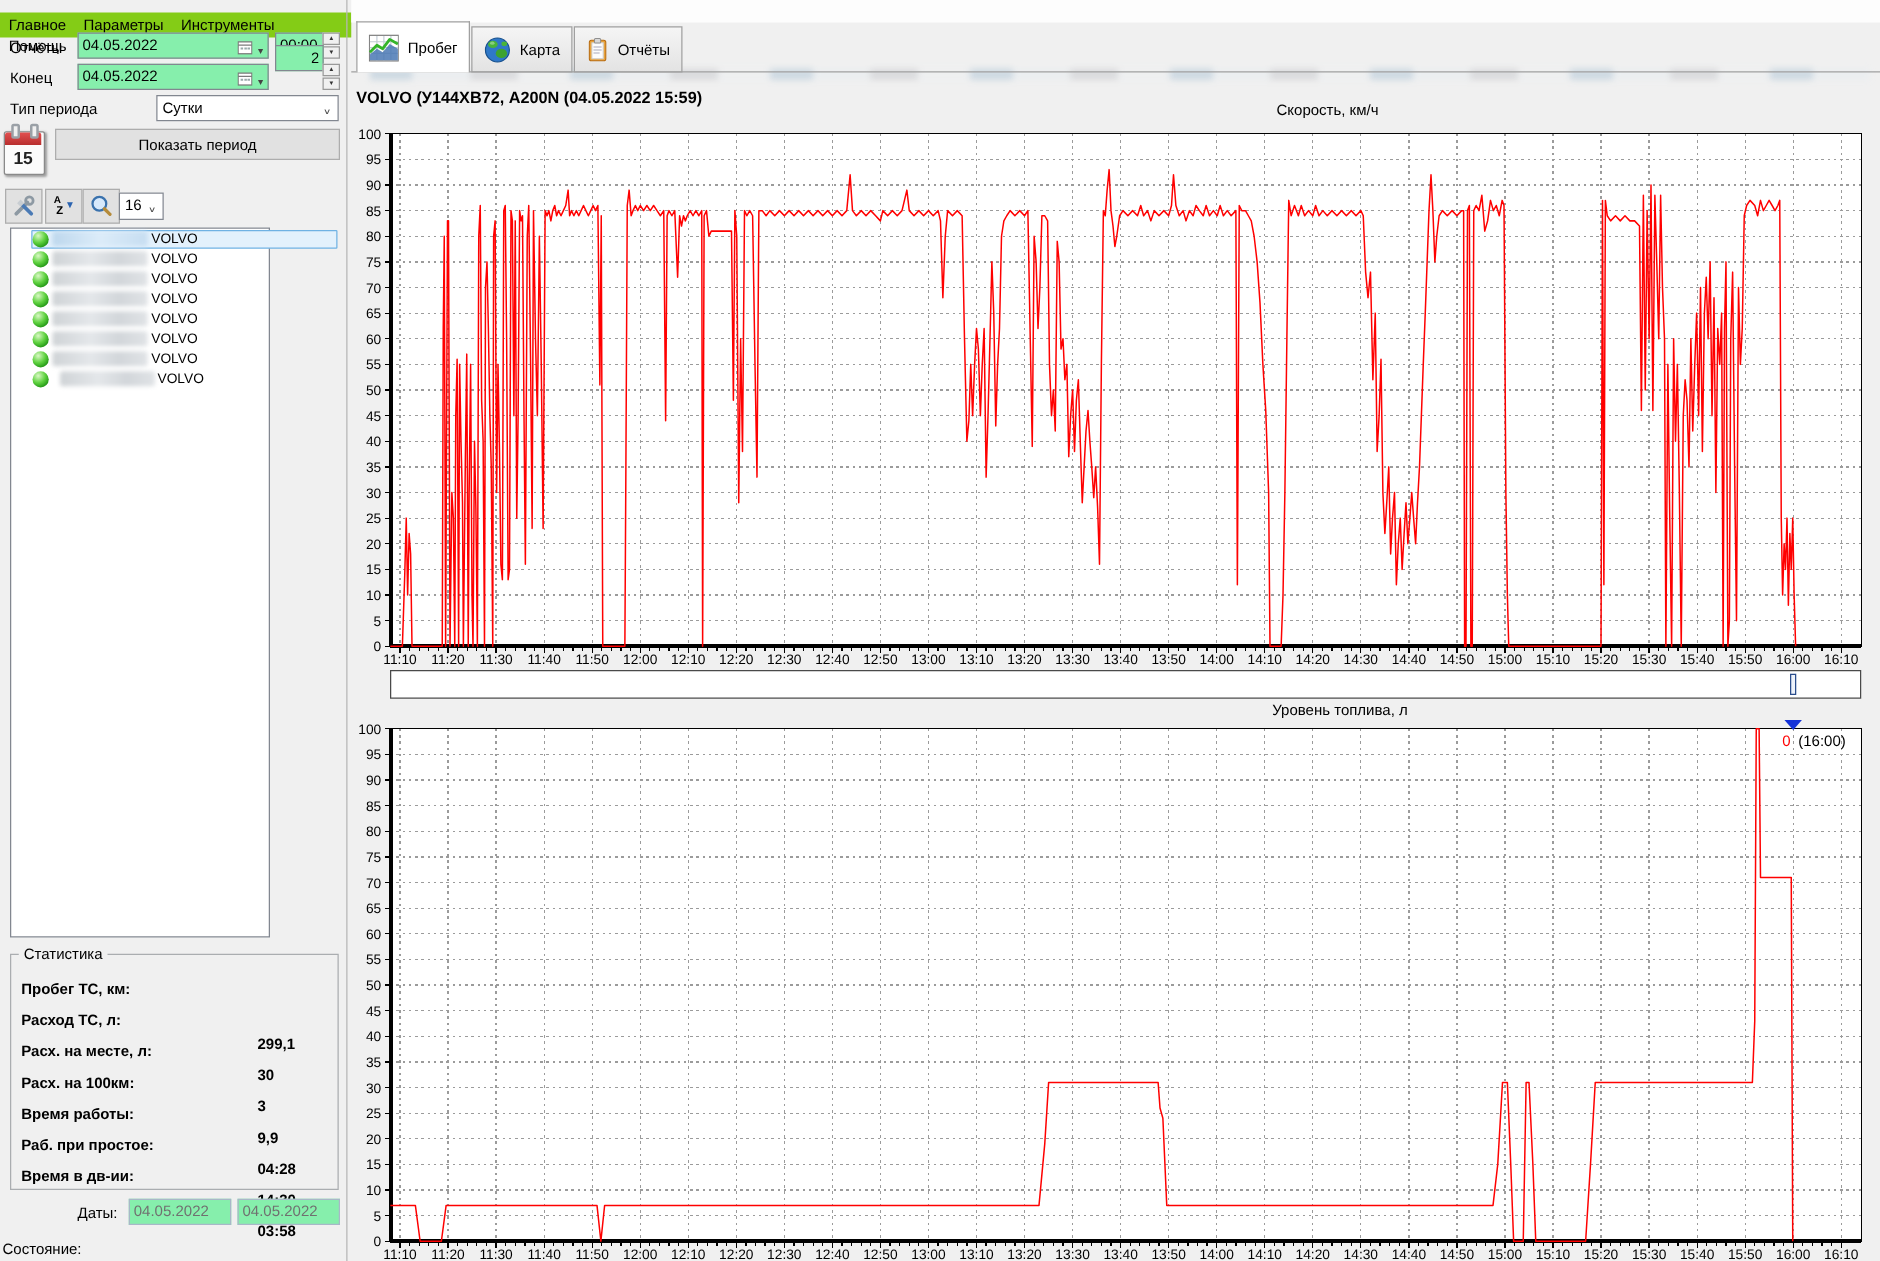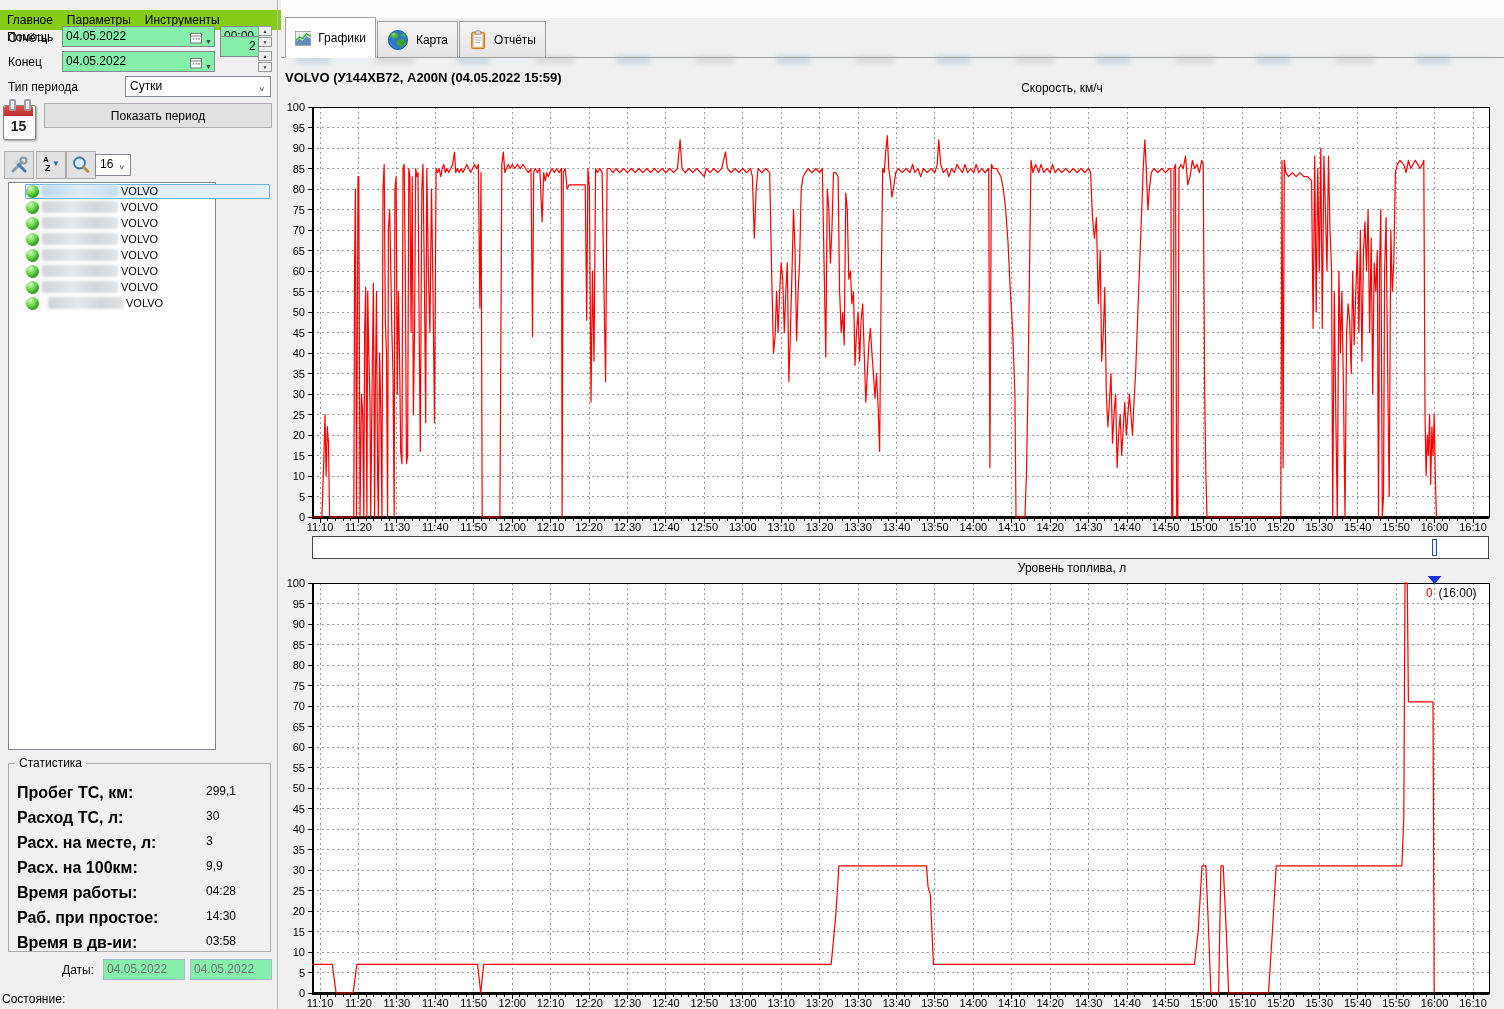--- a/index.html
+++ b/index.html
@@ -42,22 +42,22 @@
   .orb{position:absolute;left:17px;top:1px;width:13px;height:13px;border-radius:50%;
     background:radial-gradient(circle at 35% 28%,#d9f8c4,#5ed13f 45%,#1e9212 80%,#157006);}
   .plate{position:absolute;left:33px;top:1px;width:76px;height:12px;border-radius:2px;filter:blur(1.5px);
     background:linear-gradient(90deg,#cfd3d6,#e4e7ea 40%,#d2d6da 70%,#e0e3e6);}
   .vrow.selected .plate{background:linear-gradient(90deg,#bdd7ed,#dcecf9 50%,#c6ddf1);}
   .vlabel{position:absolute;left:112px;top:1px;font-size:11px;}
   
   .groupbox{position:absolute;left:8px;top:763px;width:263px;height:189px;border:1px solid #aaadb0;box-sizing:border-box;border-radius:0;}
   .groupbox .legend{position:absolute;left:6px;top:-8px;background:#f0f0f0;padding:0 4px;font-size:12px;}
   .srow{position:absolute;left:0;width:100%;height:25px;}
-  .srow .sl{position:absolute;left:8px;font-weight:bold;font-size:16px;white-space:nowrap;}
-  .srow .sv{position:absolute;left:197px;font-weight:normal;font-size:12px;}
+  .srow .sl{position:absolute;left:8px;font-weight:bold;font-size:12px;white-space:nowrap;}
+  .srow .sv{position:absolute;left:197px;font-weight:bold;font-size:12px;margin-top:44px;}
   
   .tab{position:absolute;box-sizing:border-box;border:1px solid #a0a0a0;display:flex;align-items:center;gap:7px;padding:0 9px;font-size:12px;background:linear-gradient(#f5f5f5,#e3e3e3);z-index:2;}
   .tab.sel{background:#fff;border-bottom:none;z-index:4;}
   .scrollstrip{position:absolute;left:312px;top:536px;width:1177px;height:23px;background:#fff;border:1px solid #494949;box-sizing:border-box;}
   .scrollmarker{position:absolute;left:1119px;top:2px;width:5px;height:17px;background:#eef3fb;border:1px solid #2b4d8c;box-sizing:border-box;}
   .blurstrip{position:absolute;left:296px;top:55px;width:1200px;height:9px;opacity:.55;filter:blur(2.5px);
     background:repeating-linear-gradient(90deg,rgba(125,165,195,.55) 0 34px,rgba(215,230,242,.35) 34px 80px,rgba(150,155,165,.45) 80px 118px,rgba(230,238,244,.3) 118px 160px);}
   .content-title{position:absolute;left:285px;top:70px;font-size:13px;font-weight:bold;white-space:nowrap;}
   svg text{font-family:"Liberation Sans",sans-serif;}
   .cal{position:absolute;left:2px;top:99px;width:34px;height:42px;}
@@ -249,21 +249,21 @@
     <rect x="0.5" y="0.5" width="25" height="22" fill="#fff" stroke="#7a7a7a"></rect>
     <line x1="7" y1="1" x2="7" y2="22" stroke="#c2ccd4"></line>
       <line x1="13" y1="1" x2="13" y2="22" stroke="#c2ccd4"></line>
       <line x1="19" y1="1" x2="19" y2="22" stroke="#c2ccd4"></line>
     <line x1="1" y1="6" x2="25" y2="6" stroke="#c2ccd4"></line>
       <line x1="1" y1="11" x2="25" y2="11" stroke="#c2ccd4"></line>
       <line x1="1" y1="16" x2="25" y2="16" stroke="#c2ccd4"></line>
     <polygon points="1,22 1,17 7,12 12,15 18,8 25,12 25,22" fill="#4a78b4" opacity="0.85"></polygon>
     <polyline points="1,15 7,9 12,12 18,4 25,8" fill="none" stroke="#35b52a" stroke-width="2.4" stroke-linejoin="round"></polyline>
   </svg>
-  <span>Графики</span>
+  <span>Пробег</span>
 </div>
 <div class="tab" style="left:377px;top:21px;width:81px;height:37px;">
   <svg width="24" height="24" viewBox="0 0 24 24">
     <circle cx="12" cy="12" r="10.5" fill="#2f78c8" stroke="#18508c"></circle>
     <ellipse cx="8" cy="7" rx="4.2" ry="3.2" fill="#49b43a"></ellipse>
     <ellipse cx="15.5" cy="15" rx="5" ry="4" fill="#3da32f"></ellipse>
     <ellipse cx="18" cy="6.5" rx="2.5" ry="2" fill="#49b43a"></ellipse>
     <ellipse cx="7.5" cy="6" rx="2" ry="1.4" fill="rgba(255,255,255,0.35)"></ellipse>
   </svg>
   <span>Карта</span>

